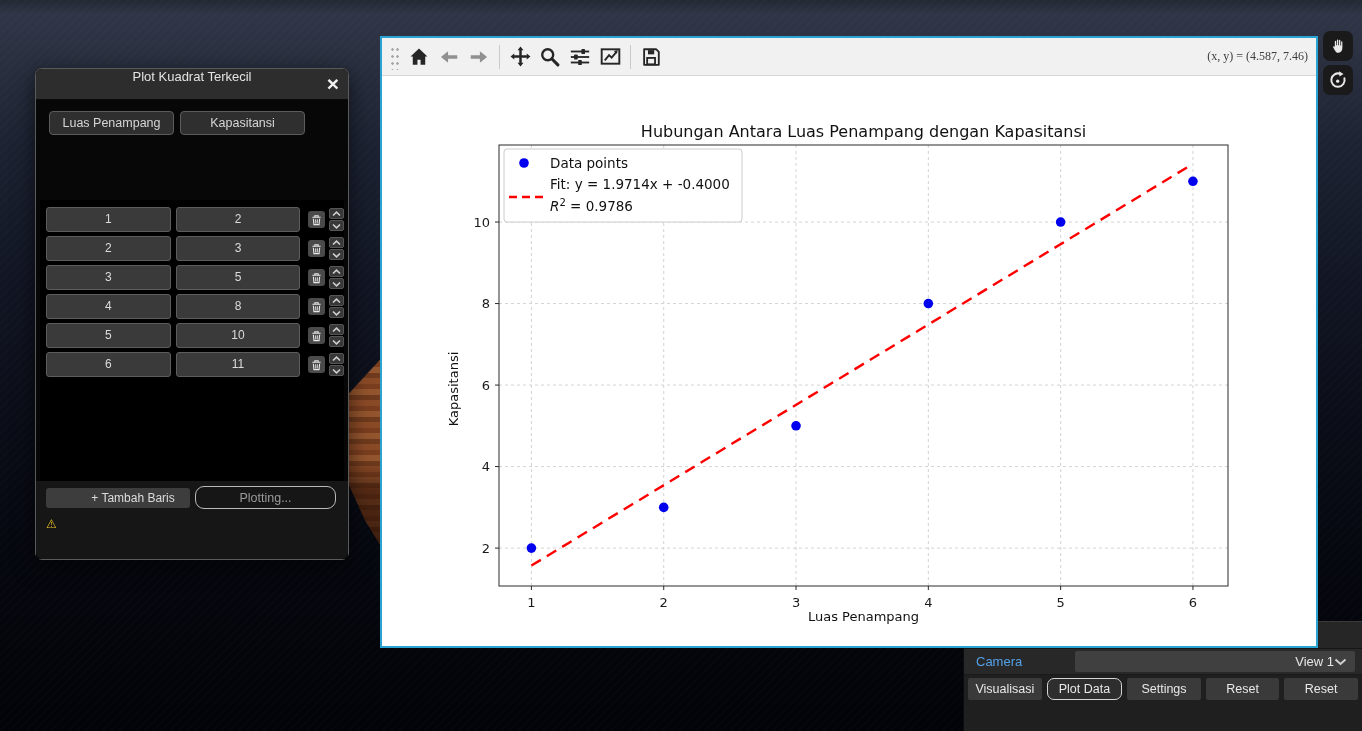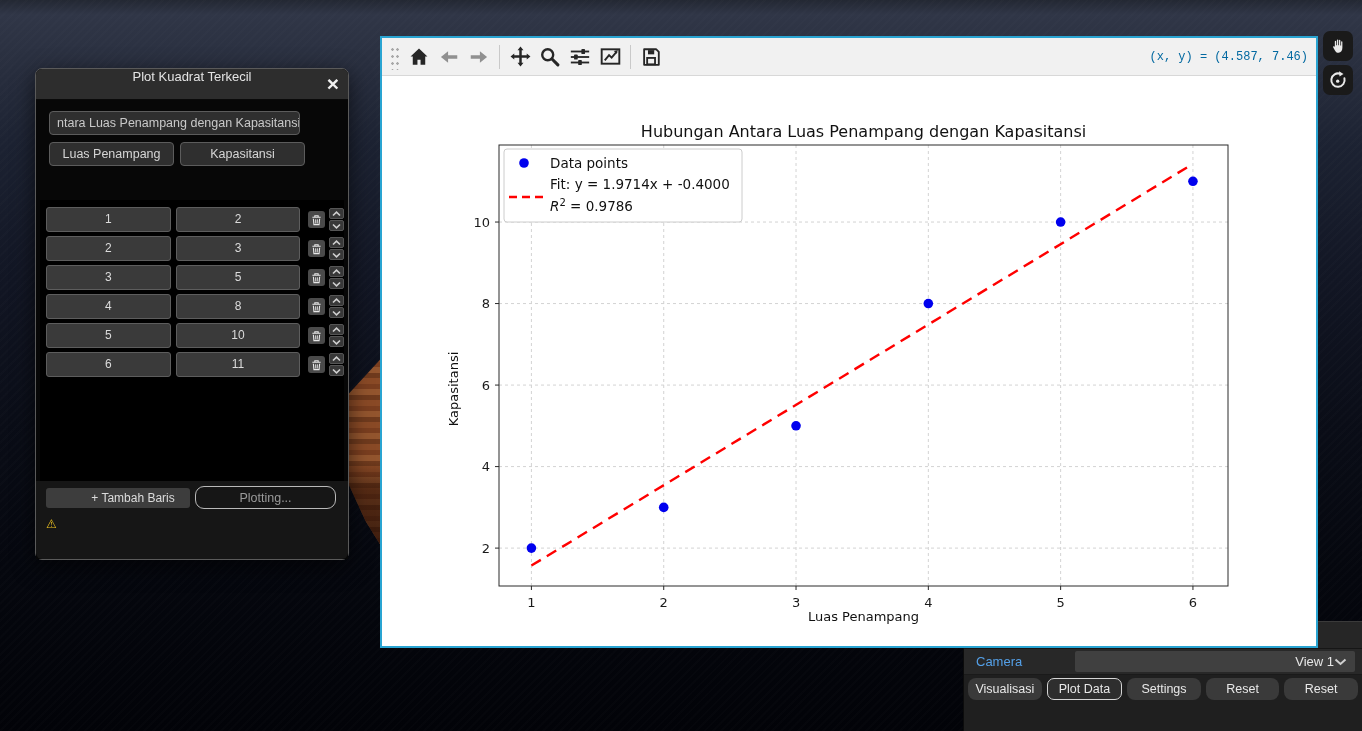--- a/index.html
+++ b/index.html
@@ -58,21 +58,21 @@
     border:2px solid #29a4d2;background:#fff;box-sizing:border-box;z-index:5;}
   .mtoolbar{height:37px;background:#f1f1f1;border-bottom:1px solid #d8d8d8;
     display:flex;align-items:center;padding-left:5px;}
   .grip{width:11px;height:26px;margin:0 4px 0 2px;cursor:move;
     background-image:radial-gradient(#a8a8a8 1px,transparent 1.3px);
     background-size:5px 7px;background-position:1px 2px;}
   .tbtn{width:30px;height:30px;border:none;background:transparent;border-radius:4px;
     display:flex;align-items:center;justify-content:center;padding:0;cursor:pointer;}
   .tsep{width:1px;height:24px;background:#c9c9c9;margin:0 5px;}
   .tspacer{flex:1;}
-  .coords{font-size:12px;color:#0369a1;margin-right:8px;font-family:Liberation Mono, monospace;}
+  .coords{font-size:12px;color:#404040;margin-right:8px;font-family:Liberation Serif, serif;}
   .figure{position:relative;width:934px;height:570px;background:#fff;}
   
   .sidebtn{position:absolute;width:30px;height:30px;background:#1a1a1a;border:none;
     border-radius:7px;display:flex;align-items:center;justify-content:center;
     cursor:pointer;z-index:8;padding:0;}
   .sidebtn.hand{left:1323px;top:31px;}
   .sidebtn.rotate{left:1323px;top:65px;}
   
   .sidebar{position:absolute;left:963px;top:621px;width:399px;height:110px;
     background:#1f1f1f;border-top:1px solid #3a3a3a;border-left:1px solid #0c0c0c;
@@ -82,41 +82,40 @@
     border-bottom:1px solid #1a1a1a;}
   .sb-camera-label{color:#54a0e8;font-size:13px;margin-left:12px;cursor:pointer;}
   .sb-dd{margin-left:53px;flex:1;margin-right:7px;height:21px;background:#404040;
     border-radius:2px;display:flex;align-items:center;cursor:pointer;text-align:right;}
   .sb-dd-value{color:#e6e6e6;font-size:13px;margin-left:9px;flex:1;}
   .sb-dd-chev{margin-right:8px;display:flex;}
   .sb-tools-hd{height:23px;background:#2d2d2d;margin-top:6px;display:flex;
     align-items:center;justify-content:center;border-top:1px solid #191919;border-bottom:1px solid #191919;}
   .sb-tools-title{color:#e8e8e8;font-size:13px;}
   .sb-btnrow{display:flex;gap:5px;padding:3px 4px 0 4px;}
-  .sb-btn{flex:1;height:22px;background:#3a3a3a;border:none;border-radius:8px;
+  .sb-btn{flex:1;height:22px;background:#3a3a3a;border:none;border-radius:2px;
     color:#e8e8e8;font-size:12.5px;cursor:pointer;padding:0;}
   .sb-btn.active{background:#2e2e2e;border:1px solid #d5d5d5;border-radius:7px;}
   svg{display:block;}
 </style>
 </head>
 <body>
 
 <div class="bg-hatch"></div>
 
 <div class="wood">
     <div class="wood-dark"></div>
   </div>
 
 <div class="panel">
   <div class="panel-header">
     <span class="panel-title">Plot Kuadrat Terkecil</span>
     <span class="panel-close">×</span>
   </div>
   <div class="panel-body">
-    <div class="txt-input title-input">ntara Luas Penampang dengan Kapasitansi</div>
     <div class="col-inputs">
       <div class="txt-input col-input">Luas Penampang</div>
       <div class="txt-input col-input">Kapasitansi</div>
     </div>
     <div class="table-area">
       <div id="data-rows">
           <div class="trow">
             <div class="tcell">1</div>
             <div class="tcell">2</div>
             <button class="row-del">

